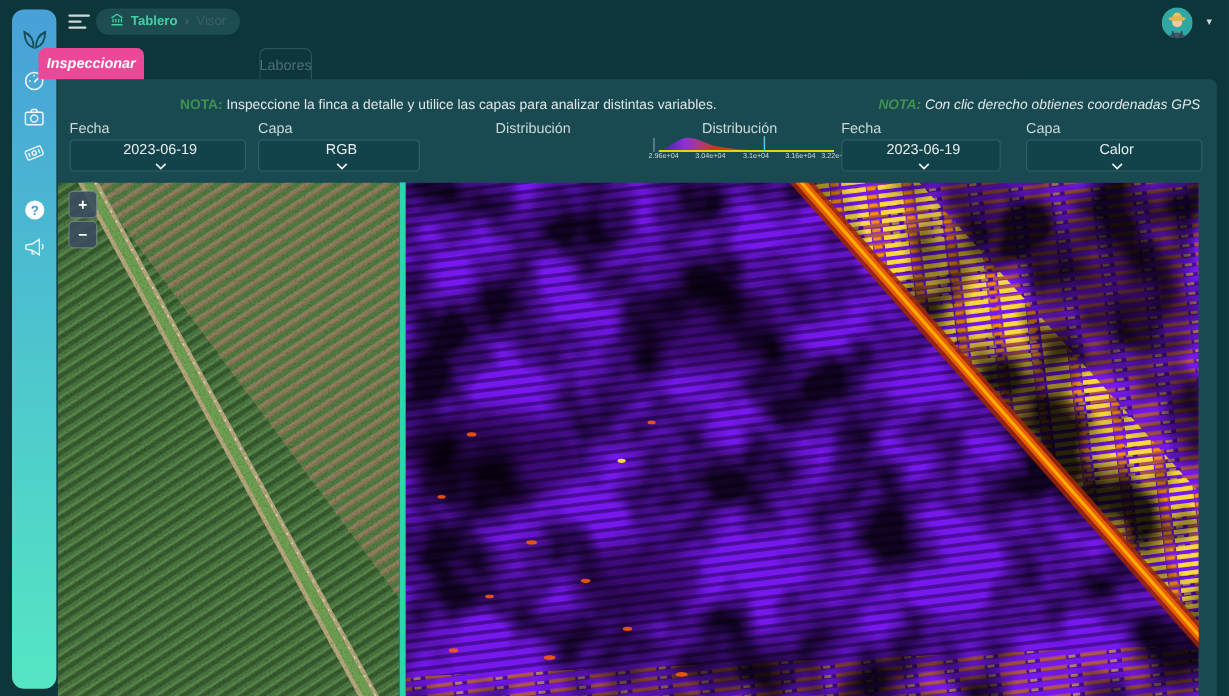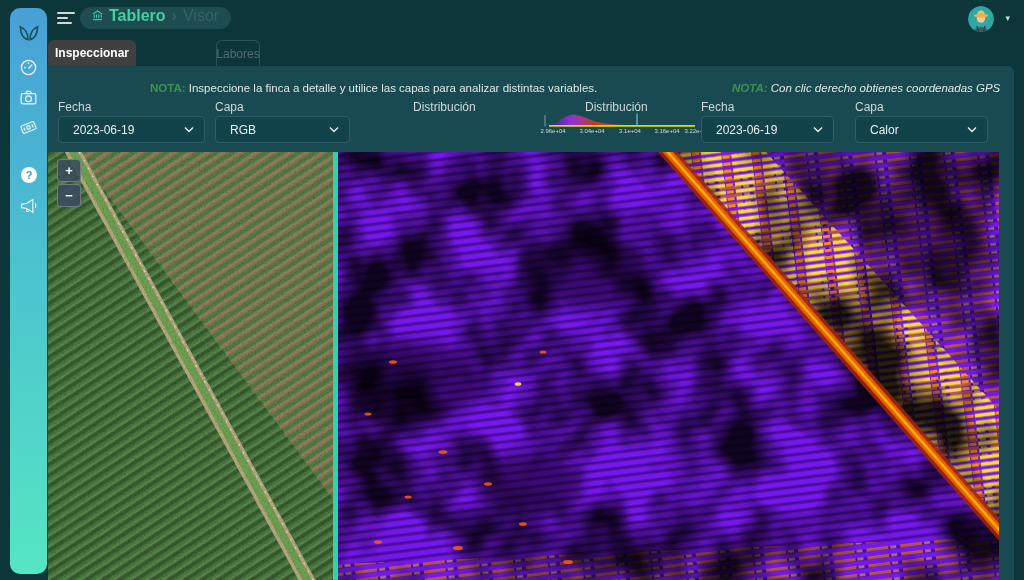--- a/index.html
+++ b/index.html
@@ -17,46 +17,46 @@
   }
   .side-icon{width:26px;height:26px;display:flex;align-items:center;justify-content:center;margin-bottom:4px;cursor:pointer;}
   .side-icon svg{display:block;}
   .gap-top{margin-top:18px;}
   
   .hamburger{position:absolute;left:57px;top:12px;width:18px;cursor:pointer;}
   .hamburger div{height:2px;background:#cfd9da;border-radius:1px;margin-bottom:3px;}
   .hb1{width:18px;} .hb2{width:11px;} .hb3{width:15px;}
   .breadcrumb{
     position:absolute;left:80px;top:7px;height:22px;border-radius:11px;
-    background:#1d4c51;display:flex;align-items:flex-start;gap:6px;padding:0 12px;
-    font-size:16px;
+    background:#1d4c51;display:flex;align-items:center;gap:6px;padding:0 12px;
+    font-size:11px;
   }
   .bc-current{color:#45d0a4;font-weight:bold;}
   .bc-sep{color:#3c6168;font-weight:bold;}
   .bc-muted{color:#3c6168;}
   .avatar{position:absolute;right:30px;top:6px;width:26px;height:26px;border-radius:50%;overflow:hidden;cursor:pointer;}
   .avatar-caret{position:absolute;right:14px;top:13px;color:#cfd9da;font-size:9px;cursor:pointer;}
   
   .tab{position:absolute;top:40px;height:26px;box-sizing:border-box;font-size:12px;
        display:flex;align-items:center;justify-content:center;cursor:pointer;border-radius:6px 6px 0 0;}
-  .tab-active{left:48px;width:88px;background:#404040;color:#fff;font-weight:bold;z-index:2;}
+  .tab-active{left:32px;width:88px;background:#ec4899;color:#fff;font-weight:bold;z-index:2;font-style:italic;}
   .tab-i1{left:141px;width:68px;margin-top:40px;}
   .tab-i2{left:216px;width:44px;}
   .tab-inactive{border:1px solid #29545b;border-bottom:none;color:#4d6e75;}
   
   .panel{position:absolute;left:48px;top:66px;width:966px;height:514px;background:#1a4a51;border-radius:0 6px 0 0;}
   .note{position:absolute;top:82px;font-size:11.5px;color:#dfe7e7;white-space:nowrap;text-align:right;}
   .note-left{left:150px;}
   .note-right{left:732px;font-style:italic;}
   .nota{color:#3f9150;font-weight:bold;}
   .fld-label{position:absolute;top:100px;font-size:12px;color:#ccd8d9;}
   .sel{
     position:absolute;top:116px;height:27px;box-sizing:border-box;border-radius:4px;
     background:#12424a;border:1px solid #2e5f66;color:#e9efef;font-size:12px;
-    display:flex;align-items:center;padding:0 10px 0 14px;cursor:pointer;
+    display:flex;align-items:center;padding:0 10px 0 14px;cursor:pointer;flex-direction:column;
   }
   .sel .val{flex:1;}
   .sel svg{flex:none;}
   
   .dist-chart{position:absolute;left:537px;top:111px;width:162px;height:17px;cursor:pointer;}
   .dist-tick{position:absolute;top:128px;font-size:6px;color:#cfd8d8;transform:translateX(-50%);white-space:nowrap;}
   
   .map{position:absolute;top:152px;height:428px;overflow:hidden;}
   .map-left{left:48px;width:285px;cursor:grab;}
   .map-right{left:338px;width:661px;cursor:grab;}
@@ -206,21 +206,21 @@
 <div class="dist-tick" style="left:697px;">3.22e+04</div>
 
 <div class="fld-label" style="left:701px;">Fecha</div>
 <div class="sel" style="left:701px;width:133px;">
   <span class="val">2023-06-19</span>
   <svg width="10" height="7" viewBox="0 0 10 7" fill="none" stroke="#e9efef" stroke-width="1.4">
       <path d="M1 1.5 L5 5.5 L9 1.5"></path>
     </svg>
 </div>
 <div class="fld-label" style="left:855px;">Capa</div>
-<div class="sel" style="left:855px;width:133px;">
+<div class="sel" style="left:855px;width:147px;">
   <span class="val">Calor</span>
   <svg width="10" height="7" viewBox="0 0 10 7" fill="none" stroke="#e9efef" stroke-width="1.4">
       <path d="M1 1.5 L5 5.5 L9 1.5"></path>
     </svg>
 </div>
 
 <div class="map map-left">
   <svg viewBox="0 0 285 428" preserveAspectRatio="none">
     <defs>
       <pattern id="rowsL" width="9" height="9" patternUnits="userSpaceOnUse" patternTransform="rotate(-33)">

